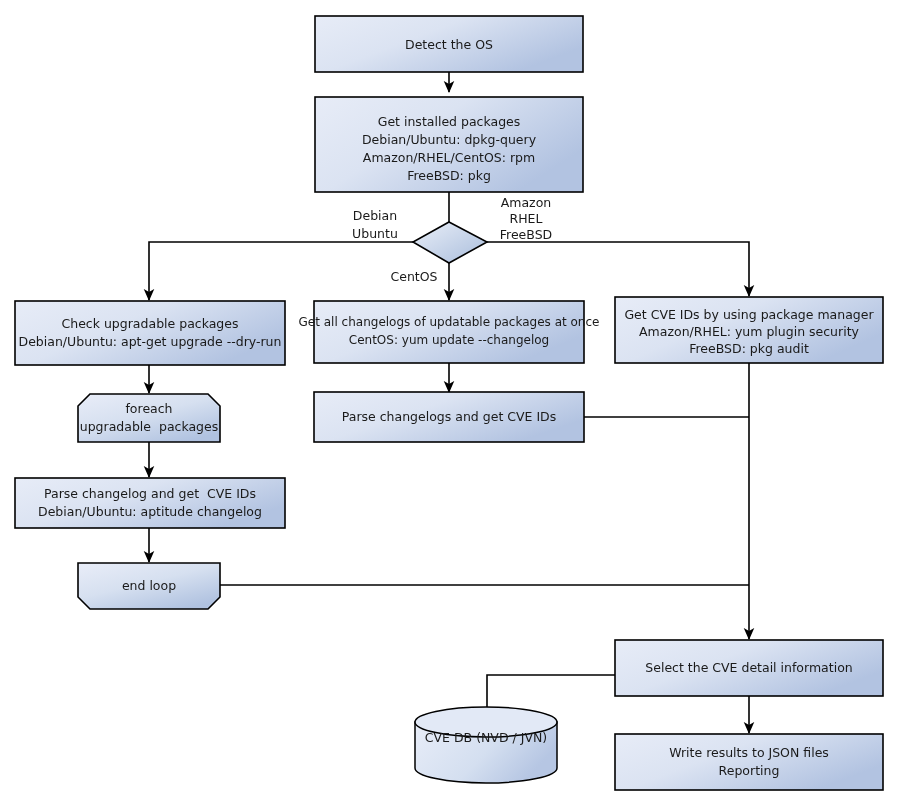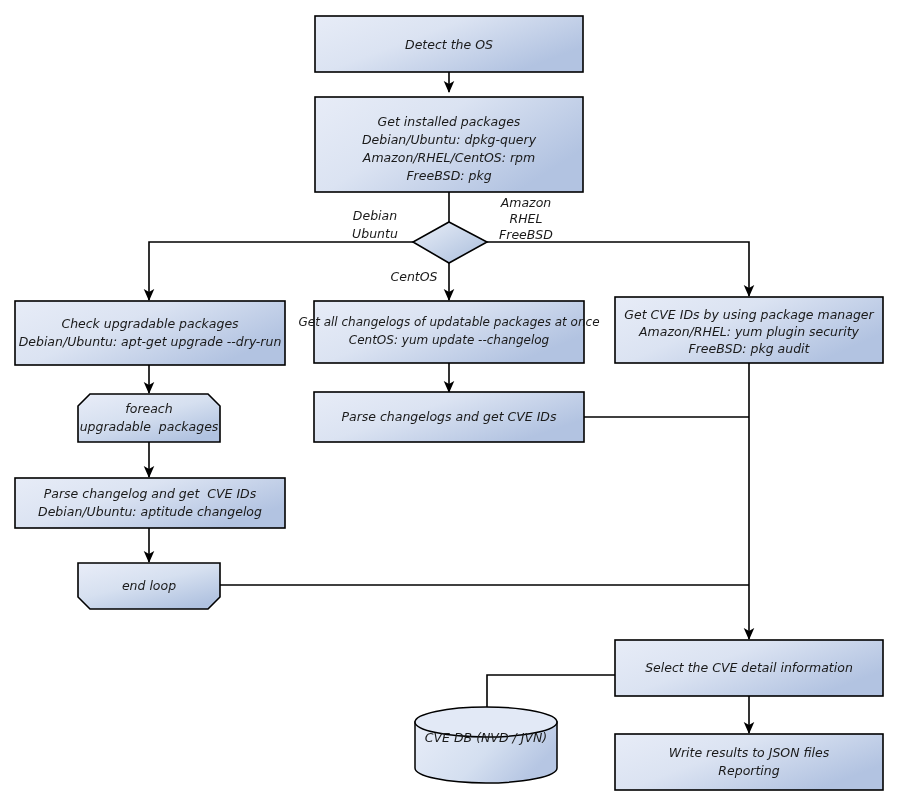--- a/index.html
+++ b/index.html
@@ -11,21 +11,20 @@
   body {
     width: 898px;
     height: 803px;
     font-family: "DejaVu Sans", sans-serif;
     overflow: hidden;
   }
   #flowchart-root {
     position: relative;
     width: 898px;
     height: 803px;
-    font-style: italic;
   }
   svg.chart-canvas {
     display: block;
     width: 898px;
     height: 803px;
   }
   .node-shape {
     stroke: #000000;
     stroke-width: 1.6;
   }

